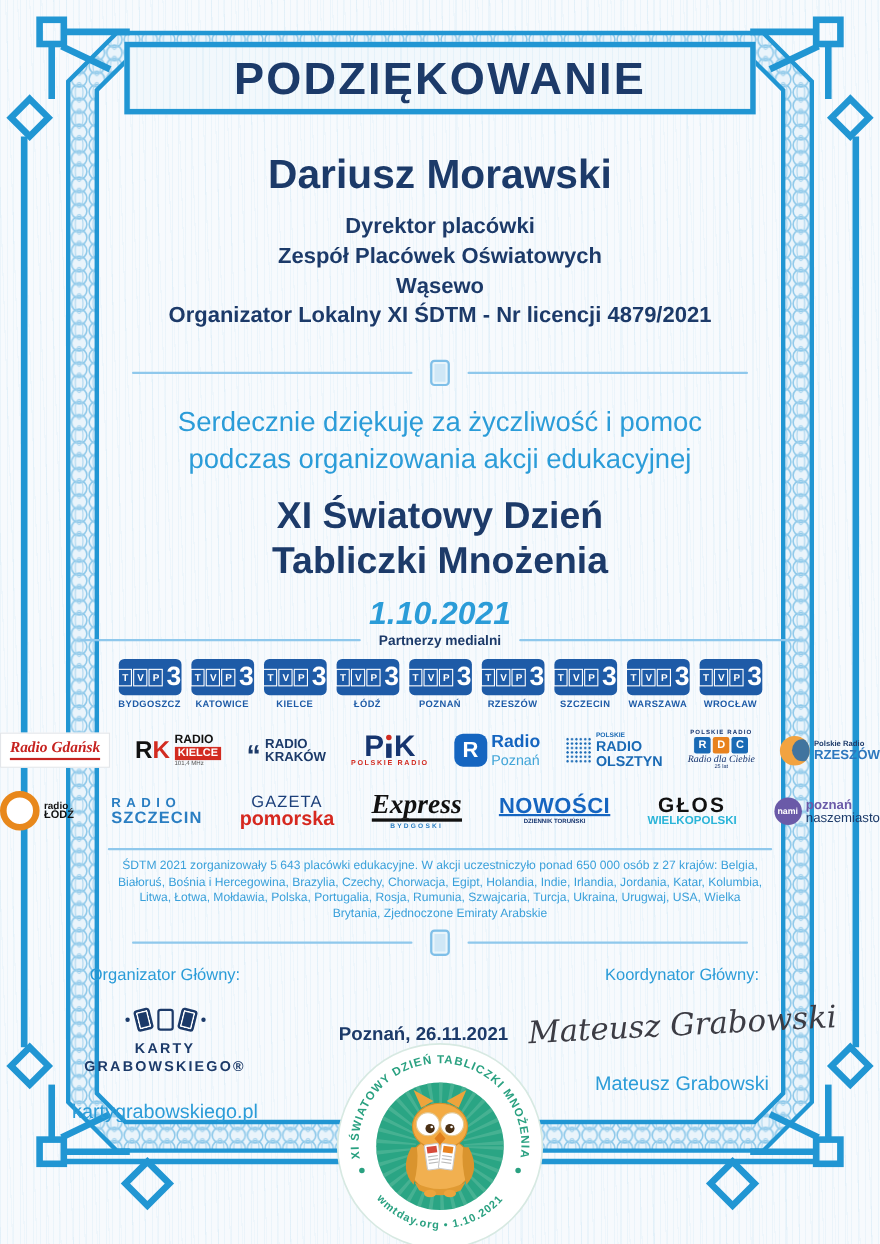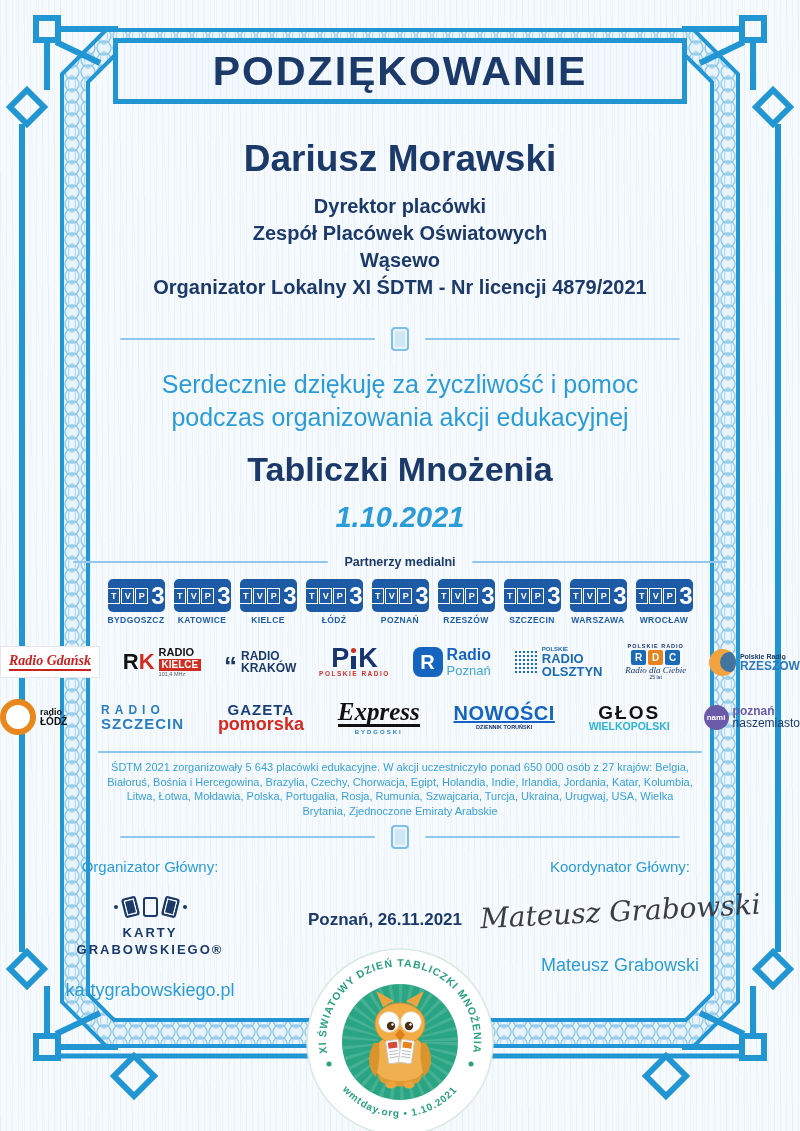--- a/index.html
+++ b/index.html
@@ -28,21 +28,21 @@
 
   .card-icon{width:14px;height:20px;border:2px solid #7fbfe8;border-radius:4px;background:#cfe7f6;
     box-shadow:inset 0 0 0 2px #eaf5fb;}
   .divider .rule{width:255px;}
   .divider{margin-top:26px;}
 
   .message{margin-top:17px;font-size:25px;color:#2b9cd8;line-height:33px;}
   .event{margin-top:15px;font-size:34px;font-weight:bold;color:#1c3a69;line-height:41px;}
   .date{margin-top:11px;font-size:29px;font-weight:bold;color:#2b9cd8;font-style:italic;}
 
-  .partners-head{margin-top:21px;}
+  .partners-head{}
   .partners-head .label{font-size:12.5px;font-weight:bold;color:#1c3a69;}
   .partners-head .rule{width:255px;}
 
   .tvp-row{margin-top:10px;display:flex;justify-content:center;gap:9px;}
   .tvp-item{display:flex;flex-direction:column;align-items:center;}
   .tvp-box{width:57px;height:33px;background:#1e5ba7;border-radius:5px;display:flex;
     align-items:center;justify-content:center;gap:3px;}
   .tvp-letters{display:flex;gap:1px;}
   .tvp-letters span{display:block;width:11px;height:14px;border:1px solid #fff;color:#fff;
     font-size:9px;font-weight:bold;line-height:14px;text-align:center;}
@@ -90,21 +90,21 @@
   .sphere{width:27px;height:27px;border-radius:50%;background:#f2a340;position:relative;overflow:hidden;}
   .sphere::after{content:"";position:absolute;left:42%;top:12%;width:72%;height:76%;border-radius:50%;background:#41749f;}
   .lg-rzeszow .l1{font-size:7px;font-weight:bold;color:#1c3a69;}
   .lg-rzeszow .l2{font-size:12px;font-weight:900;color:#2e78be;}
 
   .donut{width:24px;height:24px;border-radius:50%;border:6px solid #e8881c;background:#fff;}
   .lg-lodz .l1{font-size:9px;font-weight:900;color:#111;}
   .lg-lodz .l2{font-size:10px;font-weight:900;color:#111;}
   .lg-szczecin .l1{font-size:12px;font-weight:bold;color:#2a7ec2;letter-spacing:5px;}
   .lg-szczecin .l2{font-size:15px;font-weight:bold;color:#2a7ec2;letter-spacing:1px;}
-  .lg-pomorska .l1{font-size:15px;font-weight:700;color:#1b3f7a;letter-spacing:1px;}
+  .lg-pomorska .l1{font-size:15px;font-weight:400;color:#1b3f7a;letter-spacing:1px;}
   .lg-pomorska .l2{font-size:18px;font-weight:700;color:#d6281f;margin-top:-2px;}
   .lg-express .l1{font-family:"Liberation Serif",serif;font-style:italic;font-weight:900;
     font-size:25px;color:#111;border-bottom:3px solid #111;line-height:24px;}
   .lg-express .l2{font-size:6px;font-weight:bold;color:#2a7ec2;letter-spacing:2px;align-self:center;margin-top:2px;}
   .lg-nowosci .l1{font-size:20px;font-weight:900;color:#1565c0;letter-spacing:.5px;text-decoration:underline;}
   .lg-nowosci .l2{font-size:5.5px;font-weight:bold;color:#16356f;margin-top:2px;}
   .lg-glos .l1{font-size:19px;font-weight:900;color:#111;letter-spacing:2px;}
   .lg-glos .l2{font-size:10.5px;font-weight:900;color:#2ab4d8;margin-top:-1px;}
   .nami-circle{width:25px;height:25px;border-radius:50%;background:#6a5aa8;color:#fff;font-size:8px;
     font-weight:bold;display:flex;align-items:center;justify-content:center;}
@@ -196,20 +196,21 @@
       <div class="card-icon"></div>
       <div class="rule"></div>
     </div>
 
     <div class="message">
       <div>Serdecznie dziękuję za życzliwość i pomoc</div>
       <div>podczas organizowania akcji edukacyjnej</div>
     </div>
 
     <div class="event">
+      <div>XI Światowy Dzień</div>
       <div>Tabliczki Mnożenia</div>
     </div>
 
     <div class="date">1.10.2021</div>
 
     <div class="rule-row partners-head">
       <div class="rule"></div>
       <span class="label">Partnerzy medialni</span>
       <div class="rule"></div>
     </div>

